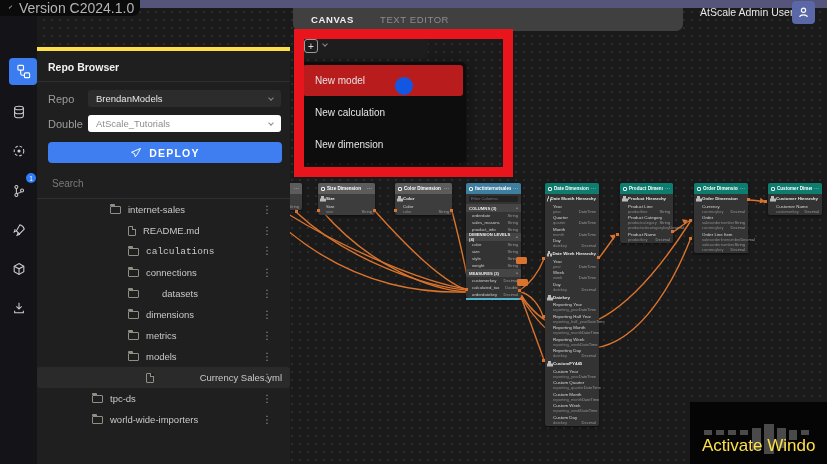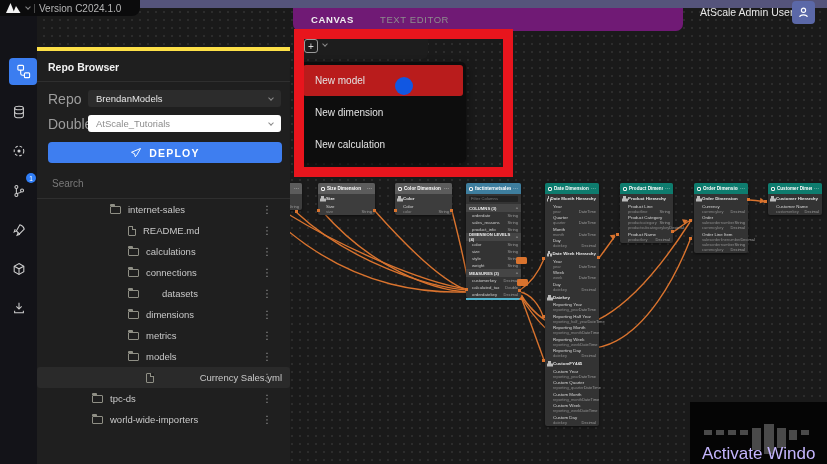--- a/index.html
+++ b/index.html
@@ -12,51 +12,51 @@
   #canvas-bg { left:0; top:0; width:827px; height:464px;
     background-image:radial-gradient(circle,#2c2c2c 0.8px,transparent 1px);
     background-size:8px 8px; }
 
   
   #topstrip { left:0; top:0; width:827px; height:8px; background:#55547b; }
 
   
   #version-panel { left:0; top:0; width:140px; height:16px; background:#0b0b0c;
     border-radius:0 0 8px 0; display:flex; align-items:center; gap:4px; padding:0 6px; z-index:30; }
-  #version-panel .vtext { color:#b5b5b5; font-size:10px; white-space:nowrap; }
+  #version-panel .vtext { color:#b5b5b5; font-size:14px; white-space:nowrap; }
   .vdiv { width:1px; height:9px; background:#4a4a4a; }
   .chev { width:4px; height:4px; border-right:1.2px solid #8a8a8a; border-bottom:1.2px solid #8a8a8a;
     transform:rotate(45deg); display:inline-block; margin-top:-2px; }
 
   
   #rail { left:0; top:0; width:37px; height:464px; background:#131318; z-index:20; }
   .rail-item { position:absolute; left:5px; width:27px; height:27px; display:flex;
     align-items:center; justify-content:center; border-radius:4px; }
   .rail-item.active { left:9px; width:28px; background:#3b7df0; }
   .badge { position:absolute; right:-4px; top:-4px; width:10px; height:10px; border-radius:50%;
     background:#2f7df6; color:#fff; font-size:6.5px; display:flex; align-items:center; justify-content:center; }
 
   
-  #tabbar { left:293px; top:8px; width:390px; height:23px; background:#701a75;
+  #tabbar { left:293px; top:8px; width:390px; height:23px; background:#404040;
     border-radius:0 0 7px 7px; display:flex; align-items:center; gap:26px; padding-left:18px; z-index:15; }
   .tab { font-size:9.5px; letter-spacing:0.6px; color:#8d8d8d; }
   .tab.active { color:#f0f0f0; font-weight:bold; }
 
   
   #user-name { top:6px; left:700px; width:90px; color:#e8e8e8; font-size:10.5px; white-space:nowrap; z-index:15; }
   #user-btn { top:1px; left:792px; width:23px; height:23px; background:#5b68a8; border-radius:4px;
     display:flex; align-items:center; justify-content:center; z-index:15; }
 
   
   #panel { left:37px; top:47px; width:253px; height:417px; background:#1f1f1f; z-index:10;
     border-top:4px solid #fde047; }
   .p-title { padding:10px 11px 8px 11px; color:#f2f2f2; font-size:10.5px; font-weight:bold;
     border-bottom:1px solid #2f2f2f; }
   .p-row { display:flex; align-items:center; margin:8px 9px 0 11px; gap:6px; }
-  .p-label { width:34px; color:#9d9d9d; font-size:14px; }
+  .p-label { width:34px; color:#9d9d9d; font-size:11px; }
   .sel { flex:1; height:17px; background:#2c2c2c; border-radius:3px; display:flex;
     align-items:center; padding:0 8px; color:#e6e6e6; font-size:9.5px; justify-content:space-between;gap:8px; }
   .sel.dim { background:#ffffff; color:#8d8d8d; }
   #deploy { margin:10px 9px 0 11px; height:21px; background:#3e7ef0; border-radius:4px;
     color:#fff; font-size:10.5px; font-weight:bold; letter-spacing:1.2px;
     display:flex; align-items:center; justify-content:center; gap:7px; border:none; width:234px; }
   #search-box { margin-top:9px; padding:6px 11px 9px 15px; color:#7a7a7a; font-size:10px;
     border-bottom:1px solid #2f2f2f; }
   .ws-head { display:flex; align-items:center; justify-content:space-between;
     padding:8px 11px 7px 11px; border-bottom:1px solid #2f2f2f; }
@@ -121,21 +121,21 @@
   .iname { color:#d6d6d6; font-size:4.4px; white-space:nowrap; }
   .iline { display:flex; justify-content:space-between; }
   .iline .sub { color:#8a8a8a; font-size:4px; white-space:nowrap; }
   .edge-dot { position:absolute; width:3px; height:3px; background:#d9732e; z-index:7; }
   .edge-tag { position:absolute; width:11px; height:7px; background:#d9732e; border-radius:1.5px; z-index:8; }
   .edge-arrow { position:absolute; width:0; height:0; border-left:5px solid #d9732e;
     border-top:3px solid transparent; border-bottom:3px solid transparent; z-index:8; }
 
   
   #wm { left:690px; top:402px; width:137px; height:62px; background:#050505; z-index:60; }
-  #wm-text { position:absolute; left:12px; top:42px; color:#c4b5fd; font-size:17px; white-space:nowrap; }
+  #wm-text { position:absolute; left:12px; top:34px; color:#fde047; font-size:17px; white-space:nowrap; }
   .wm-bar { position:absolute; background:#4a4a4a; }
   svg { display:block; }
 </style>
 </head>
 <body>
 
 <div id="stage">
   <div class="abs" id="canvas-bg"></div>
 
   <svg class="abs" id="edges" width="827" height="464">
@@ -613,21 +613,21 @@
         <div class="tree-row" style="padding-left: 73px;">
           <span class="f-icon"></span>
           <span class="tree-label">internet-sales</span>
           <span class="kebab">⋮</span>
         </div>
         <div class="tree-row" style="padding-left: 91px;">
           <span class="file-icon"></span>
           <span class="tree-label">README.md</span>
           <span class="kebab">⋮</span>
         </div>
-        <div class="tree-row" style="padding-left: 91px;">
+        <div class="tree-row" style="padding-left: 91px; font-family: Liberation Mono, monospace;">
           <span class="f-icon"></span>
           <span class="tree-label">calculations</span>
           <span class="kebab">⋮</span>
         </div>
         <div class="tree-row" style="padding-left: 91px;">
           <span class="f-icon"></span>
           <span class="tree-label">connections</span>
           <span class="kebab">⋮</span>
         </div>
         <div class="tree-row" style="padding-left: 91px; gap: 16px;">
@@ -667,22 +667,22 @@
         </div>
       </div>
   </div>
 
   <div class="abs" id="add-panel"></div>
   <div class="abs" id="plus-btn">+</div>
   <span class="abs chev" id="plus-chev"></span>
 
   <div class="abs" id="context-menu">
       <div class="menu-item hl">New model</div>
+      <div class="menu-item">New calculation</div>
       <div class="menu-item">New dimension</div>
-      <div class="menu-item">New calculation</div>
     </div>
   <div class="abs" id="cursor-dot"></div>
 
   <div class="abs" id="red-rect"></div>
 
   <div class="abs" id="wm">
     <div class="wm-bar" style="left:14px;top:28px;width:8px;height:5px"></div>
     <div class="wm-bar" style="left:26px;top:28px;width:8px;height:5px"></div>
     <div class="wm-bar" style="left:38px;top:28px;width:8px;height:5px"></div>
     <div class="wm-bar" style="left:50px;top:28px;width:8px;height:5px"></div>

